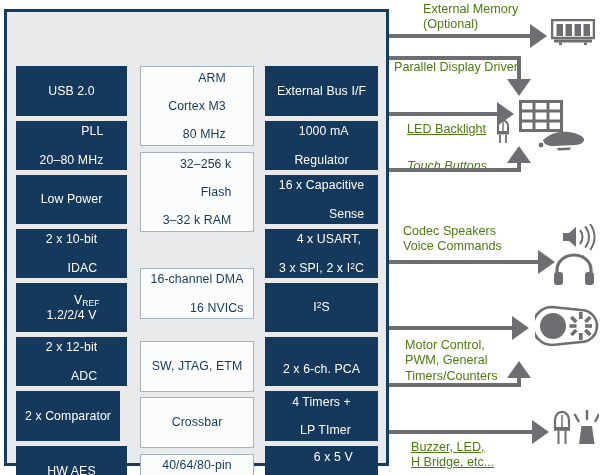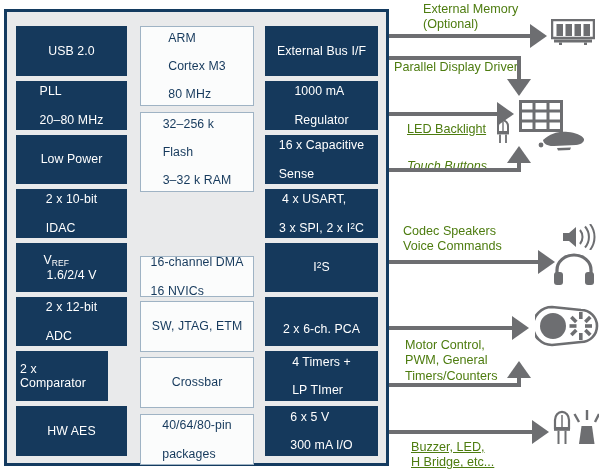--- a/index.html
+++ b/index.html
@@ -7,22 +7,22 @@
   #root{position:relative;width:600px;height:475px;overflow:hidden;background:#ffffff;}
 
   
   #chip{
     position:absolute;left:4px;top:9px;width:385px;height:457px;
     background:#e9eaeb;border:3px solid #143b60;box-sizing:border-box;
   }
   .col{position:absolute;top:0;}
   .blk{
     position:absolute;box-sizing:border-box;
-    display:flex;align-items:center;justify-content:center;text-align:left;
-    line-height:1.14;letter-spacing:.1px;
+    display:flex;align-items:center;justify-content:center;text-align:right;
+    line-height:1.14;letter-spacing:.1px;margin-top:40px;
   }
   .blk.dark{background:#15395c;color:#ffffff;border:1px solid #15395c;font-size:12.3px;}
   .blk.light{background:#fbfcfc;color:#15395c;border:1px solid #9fb3c4;font-size:12.3px;}
   .blk span{display:block;padding:0 3px;}
   sub{font-size:8.5px;vertical-align:-2px;}
   sup{font-size:8.5px;vertical-align:3px;}
   .hline{position:absolute;height:4px;background:#6d6e71;}
   .vline{position:absolute;width:4px;background:#6d6e71;}
   .arrow-r{position:absolute;width:0;height:0;
     border-top:12px solid transparent;border-bottom:12px solid transparent;
@@ -65,32 +65,32 @@
       <div class="blk dark" style="left:9px;top:177px;width:111px;height:49px">
         <span>
           <span>2 x 10-bit</span><br>
           <span>IDAC</span>
         </span>
       </div>
 
       <div class="blk dark" style="left:9px;top:231px;width:111px;height:49px">
         <span>
           V<sub>REF</sub><br>
-          <span>1.6/2/4 V</span>
+          <span>1.2/2/4 V</span>
         </span>
       </div>
 
       <div class="blk dark" style="left:9px;top:285px;width:111px;height:49px">
         <span>
           <span>2 x 12-bit</span><br>
           <span>ADC</span>
         </span>
       </div>
 
-      <div class="blk dark" style="left:9px;top:339px;width:92px;height:50px">
+      <div class="blk dark" style="left:9px;top:339px;width:104px;height:50px">
         <span>2 x Comparator</span>
       </div>
 
       <div class="blk dark" style="left:9px;top:394px;width:111px;height:50px">
         <span>HW AES</span>
       </div>
     </div>
 
     <div class="col">
       <div class="blk light" style="left:133px;top:14px;width:114px;height:80px">
@@ -102,21 +102,21 @@
       </div>
 
       <div class="blk light" style="left:133px;top:100px;width:114px;height:80px">
         <span>
           <span>32–256 k</span><br>
           <span>Flash</span><br>
           <span>3–32 k RAM</span>
         </span>
       </div>
 
-      <div class="blk light" style="left:133px;top:244px;width:114px;height:41px">
+      <div class="blk light" style="left:133px;top:216px;width:114px;height:51px">
         <span>
           <span>16-channel DMA</span><br>
           <span>16 NVICs</span>
         </span>
       </div>
 
       <div class="blk light" style="left:133px;top:289px;width:114px;height:51px">
         <span>SW, JTAG, ETM</span>
       </div>
 

